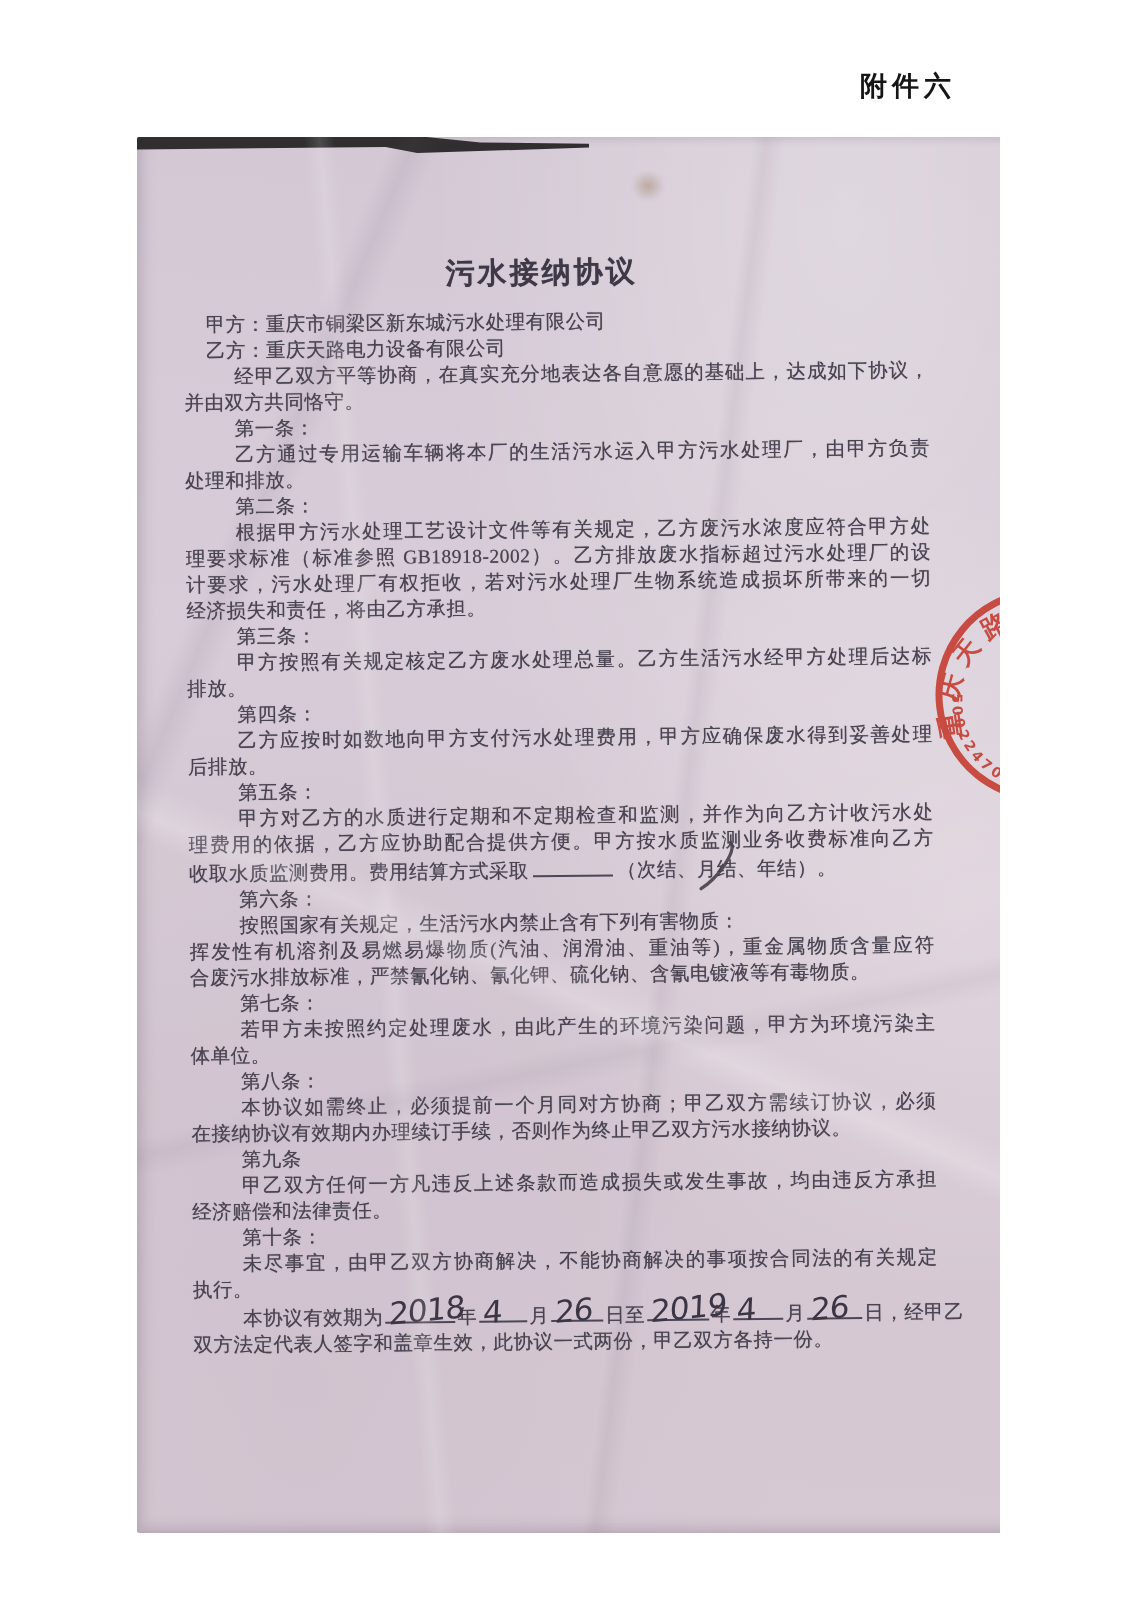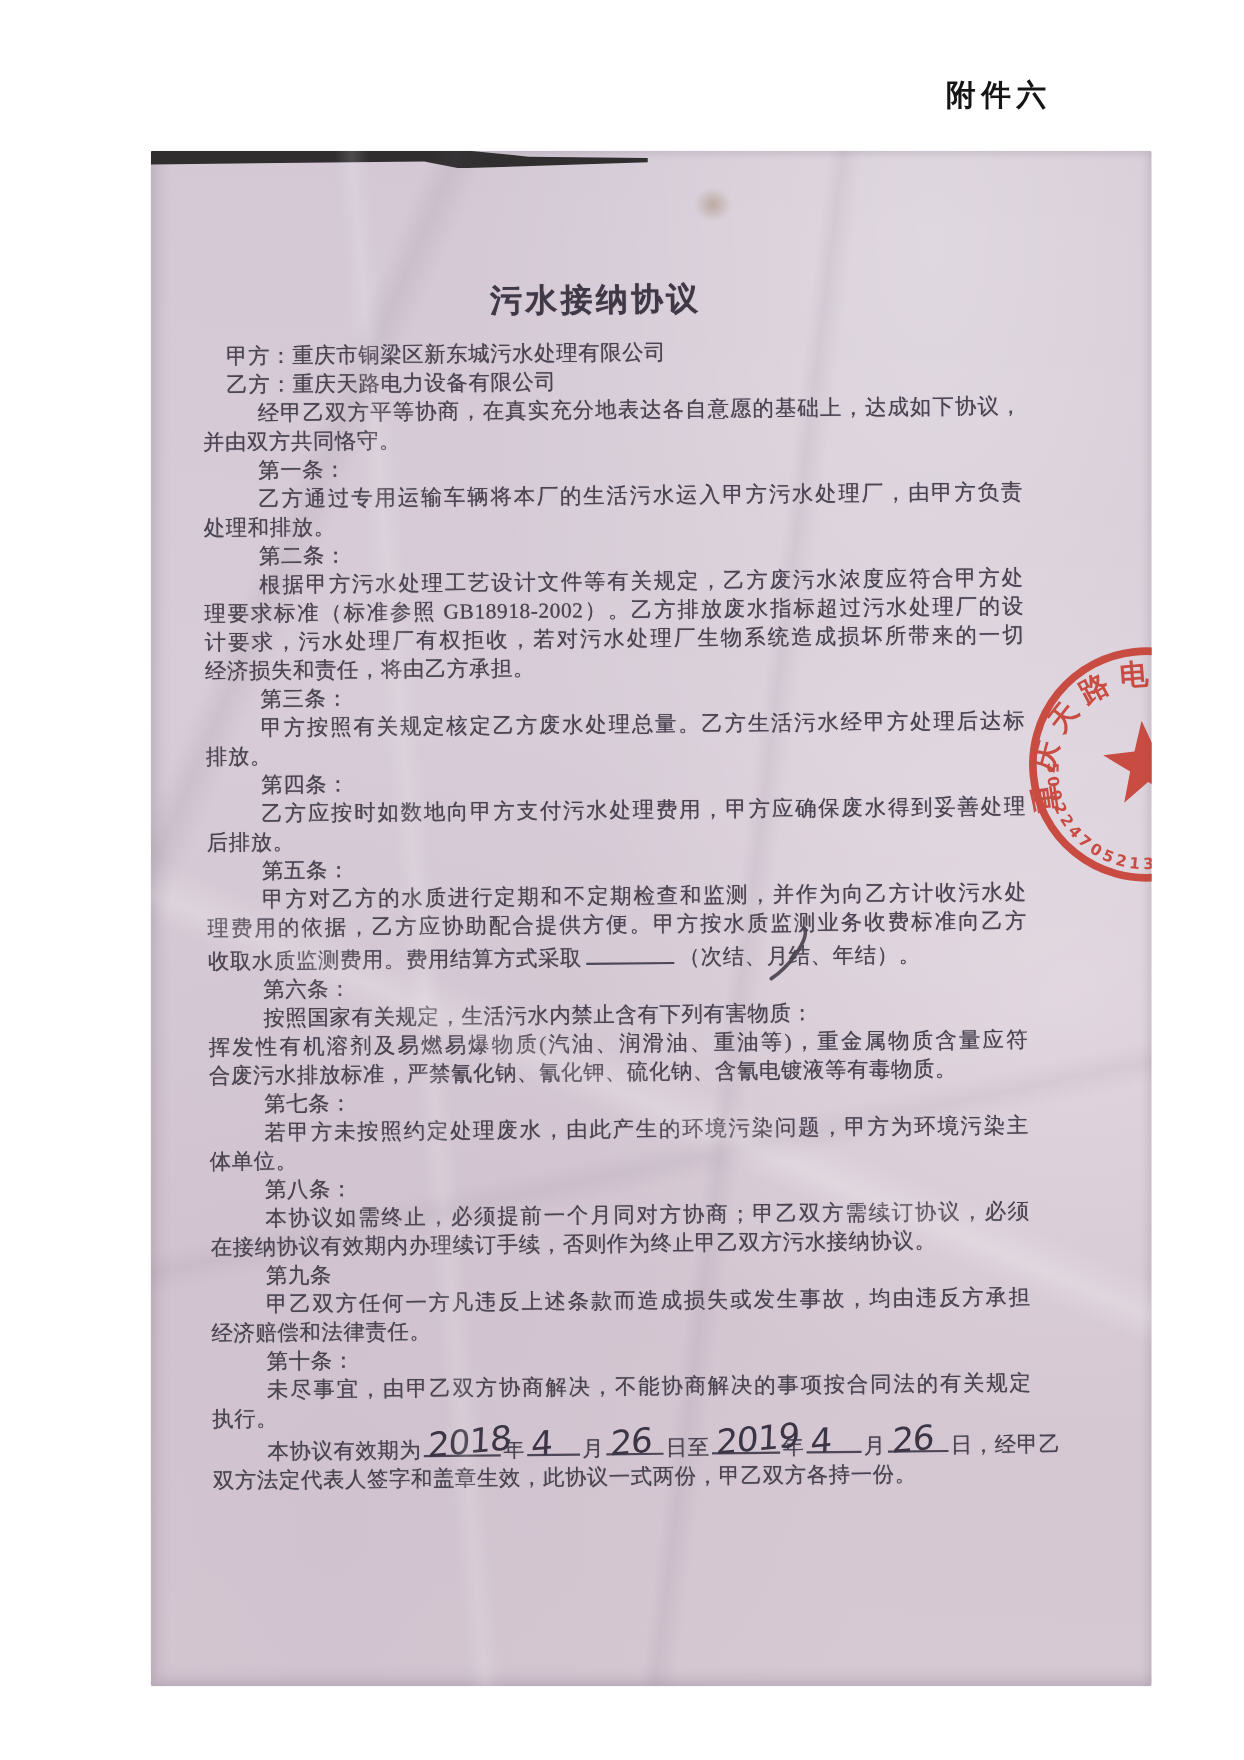--- a/index.html
+++ b/index.html
@@ -1,17 +1,17 @@
 <!DOCTYPE html>
 <html><head>
 <meta charset="utf-8">
 <style>
   html,body{margin:0;padding:0;background:#ffffff;}
   .page{
-    position:relative;width:1131px;height:1600px;background:#ffffff;
+    position:relative;width:1000px;height:1600px;background:#ffffff;
     overflow:hidden;font-family:"Liberation Serif","DejaVu Serif",serif;
   }
   .attachment-label{
     position:absolute;left:860px;top:68px;
     font-size:27px;font-weight:600;color:#151515;letter-spacing:5px;
   }
   
   .photo{
     position:absolute;left:137px;top:137px;width:910px;height:1396px;
     overflow:hidden;border-radius:2px;

